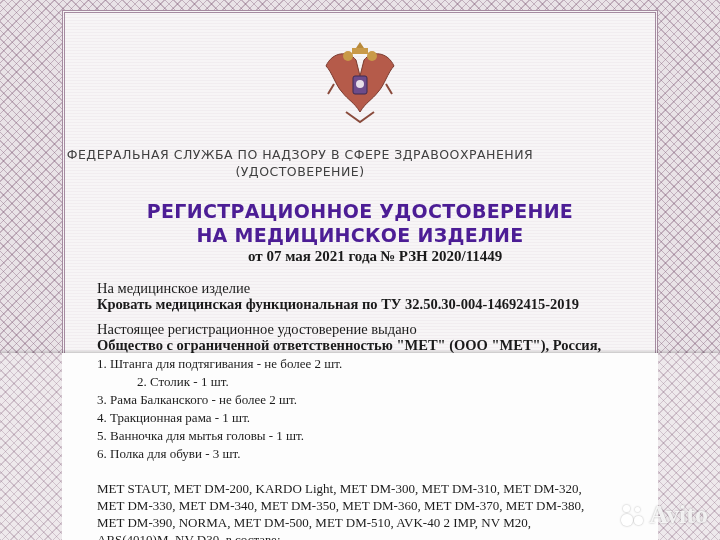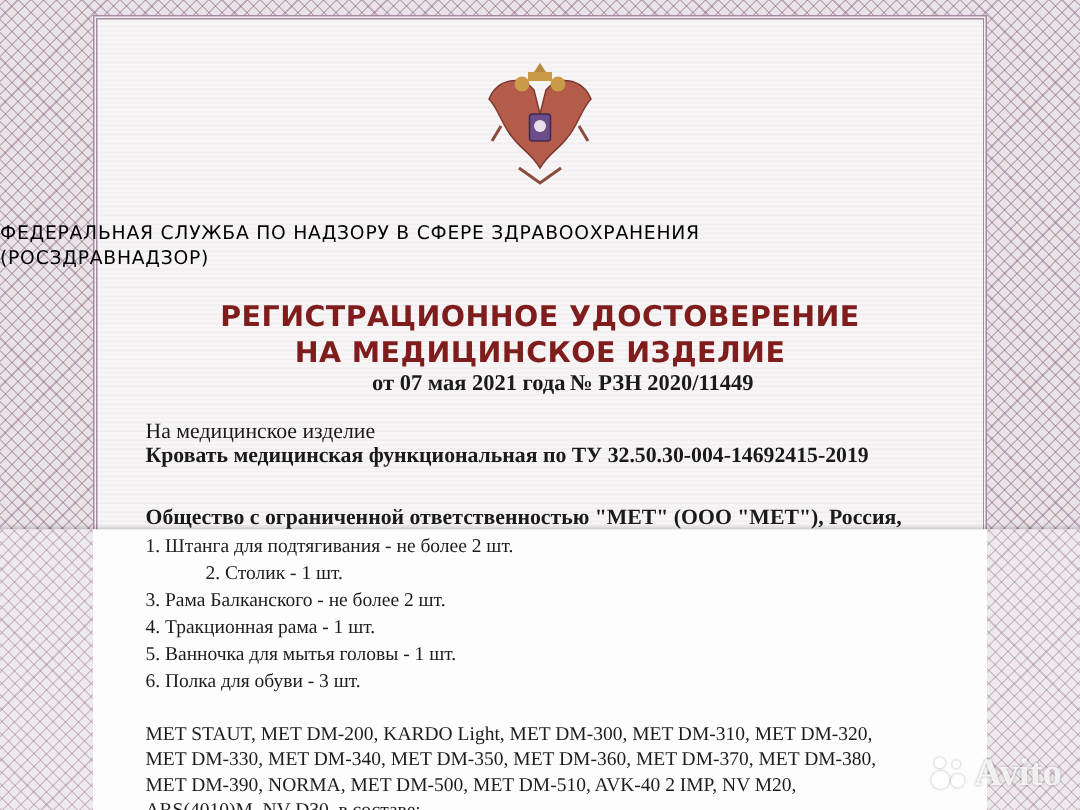--- a/index.html
+++ b/index.html
@@ -11,22 +11,22 @@
       repeating-linear-gradient(-45deg, rgba(120,80,110,0.35) 0 1px, transparent 1px 6px),
       #e9e3e7;
   }
   .inner { position:absolute; left:62px; top:10px; right:62px; bottom:0;
     background:
       repeating-linear-gradient(0deg, rgba(200,180,195,0.12) 0 1px, transparent 1px 3px),
       #f7f5f6;
     border-left:3px double #a58aa0; border-right:3px double #a58aa0; border-top:3px double #a58aa0;
   }
   .emblem { position:absolute; left:318px; top:36px; width:84px; height:92px; }
-  .agency { position:absolute; left:0; width:600px; font-family:"DejaVu Sans", sans-serif; font-size:12.5px; letter-spacing:0.5px; color:#000000; }
-  .title { position:absolute; left:0; width:720px; text-align:center; font-family:"DejaVu Sans", sans-serif; font-weight:bold; font-size:19px; letter-spacing:0.3px; color:#7f1d1d; }
+  .agency { position:absolute; left:0; width:600px; text-align:center; font-family:"DejaVu Sans", sans-serif; font-size:12.5px; letter-spacing:0.5px; color:#404040; }
+  .title { position:absolute; left:0; width:720px; text-align:center; font-family:"DejaVu Sans", sans-serif; font-weight:bold; font-size:19px; letter-spacing:0.3px; color:#4c1d95; }
   .dateline { position:absolute; top:248px; left:0; width:720px; font-family:"Liberation Serif", serif; font-weight:bold; font-size:15px; }
   .dateline .d { position:absolute; left:212px;margin-left:36px; }
   .dateline .n { position:absolute; left:380px; }
   .txt { position:absolute; left:97px; font-size:14.5px; white-space:nowrap; }
   .b { font-weight:bold; }
   .overlay { position:absolute; left:0; top:353px; width:720px; height:187px; background:#fbfbfb; box-shadow:0 -1px 3px rgba(0,0,0,0.25); }
   .overlay .hatchL { position:absolute; left:0; top:0; width:62px; height:100%;
     background: repeating-linear-gradient(45deg, rgba(120,80,110,0.25) 0 1px, transparent 1px 6px),
                 repeating-linear-gradient(-45deg, rgba(120,80,110,0.25) 0 1px, transparent 1px 6px), #eee9ec; }
   .overlay .hatchR { position:absolute; right:0; top:0; width:62px; height:100%;
@@ -51,32 +51,33 @@
     <circle cx="30" cy="20" r="5" fill="#c99a48"></circle>
     <circle cx="54" cy="20" r="5" fill="#c99a48"></circle>
     <path d="M34 12 h16 v6 h-16z" fill="#c99a48"></path>
     <rect x="35" y="40" width="14" height="18" rx="2" fill="#6d4c8a" stroke="#3c2b52"></rect>
     <circle cx="42" cy="48" r="4" fill="#e8e0e8"></circle>
     <path d="M28 76 l14 10 l14 -10" stroke="#8a4b3c" stroke-width="2" fill="none"></path>
     <path d="M16 48 l-6 10 M68 48 l6 10" stroke="#8a4b3c" stroke-width="2"></path>
   </svg>
 
   <div class="agency" style="top:147px;">ФЕДЕРАЛЬНАЯ СЛУЖБА ПО НАДЗОРУ В СФЕРЕ ЗДРАВООХРАНЕНИЯ</div>
-  <div class="agency" style="top:164px;">(РОСЗДРАВНАДЗОР)</div>
+  <div class="agency" style="top:164px;">(УДОСТОВЕРЕНИЕ)</div>
 
   <div class="title" style="top:200px;">РЕГИСТРАЦИОННОЕ УДОСТОВЕРЕНИЕ</div>
   <div class="title" style="top:224px;">НА МЕДИЦИНСКОЕ ИЗДЕЛИЕ</div>
 
   <div class="dateline">
     <span class="d">от  07 мая 2021 года</span>
     <span class="n">№  РЗН 2020/11449</span>
   </div>
 
   <div class="txt" style="top:280px;">На медицинское изделие</div>
   <div class="txt b" style="top:296px;">Кровать медицинская функциональная по ТУ 32.50.30-004-14692415-2019</div>
+  <div class="txt" style="top:321px;">Настоящее регистрационное удостоверение выдано</div>
   <div class="txt b" style="top:337px;">Общество с ограниченной ответственностью "МЕТ" (ООО "МЕТ"), Россия,</div>
 
   <div class="overlay">
     <div class="hatchL"></div>
     <div class="paper"></div>
     <div class="hatchR"></div>
   </div>
 
   <div class="line" style="top:356px;">1. Штанга для подтягивания - не более 2 шт.</div>
   <div class="line" style="top:374px;margin-left:40px;">2. Столик - 1 шт.</div>

